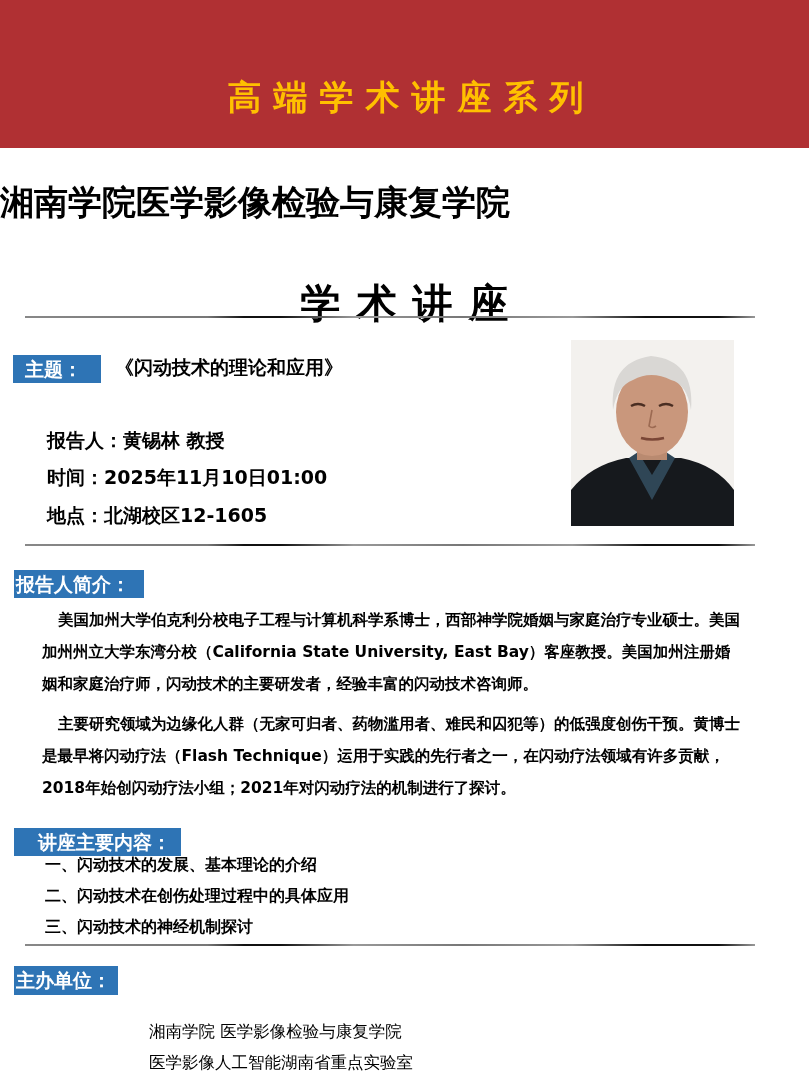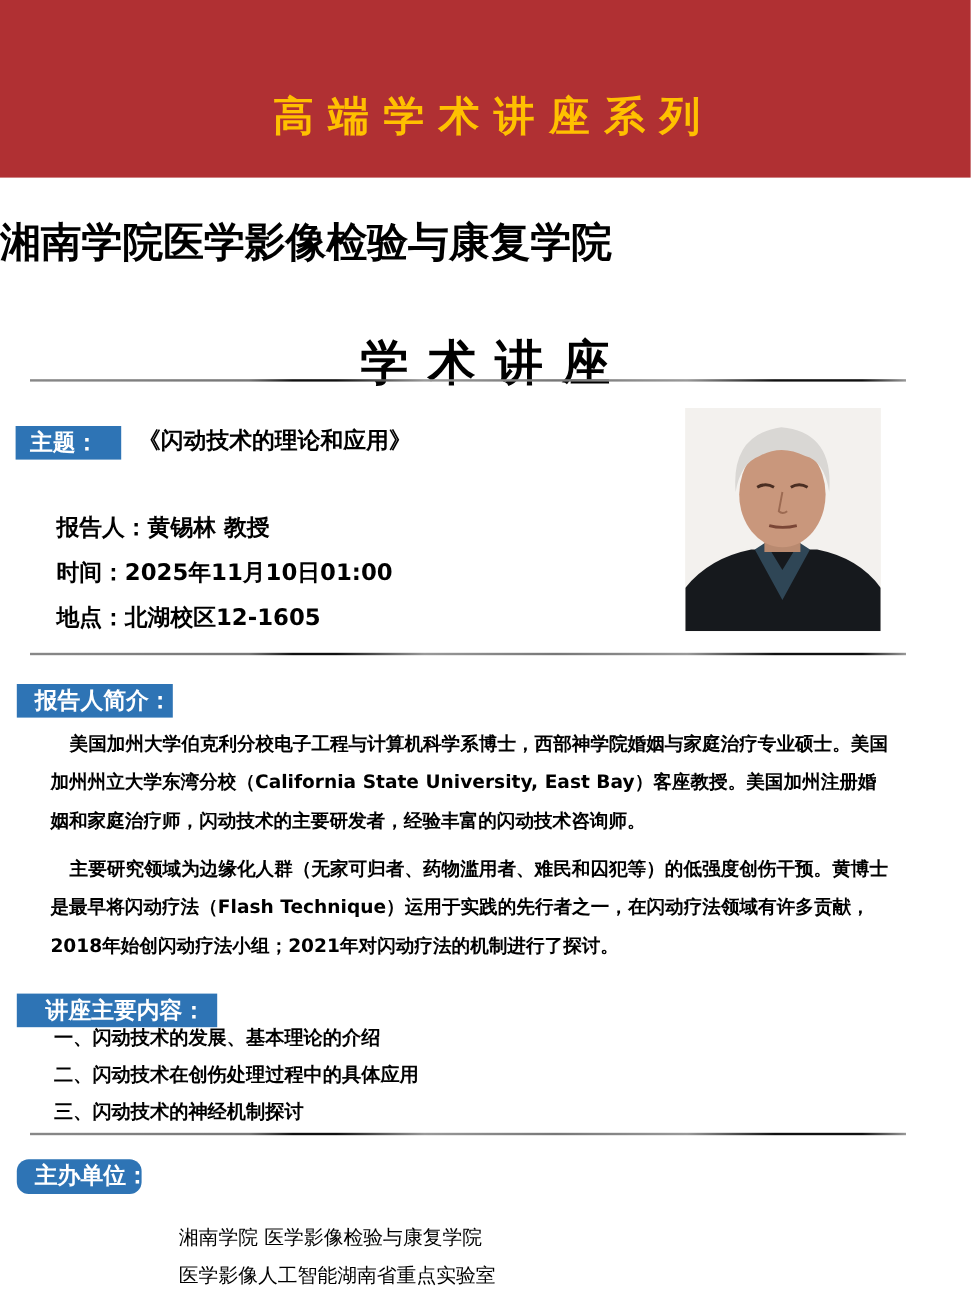--- a/index.html
+++ b/index.html
@@ -23,21 +23,21 @@
       font-size: 40px; font-weight: bold; line-height: 52px; letter-spacing: 16px; padding-left: 16px; margin-top: 28px;
     }
 
     .divider {
       position: absolute; left: 25px; width: 730px; height: 2px;
       background: linear-gradient(to right, #888 0%, #777 25%, #111 30%, #111 35%, #999 45%, #777 60%, #999 75%, #111 85%, #111 95%, #999 100%);
     }
 
     .label-box {
       position: absolute; background: #2E74B5; color: #ffffff; font-weight: bold;
-      font-size: 19px; line-height: 28px; height: 28px; padding-left: 15px; white-space: nowrap;
+      font-size: 19px; line-height: 28px; height: 28px; padding-left: 2px; white-space: nowrap;
     }
 
     .topic-text {
       position: absolute; left: 115px; top: 352px; font-size: 19px; font-weight: bold; line-height: 30px; white-space: nowrap;
     }
 
     .info-line {
       position: absolute; left: 47px; font-size: 19px; font-weight: bold; line-height: 30px; white-space: nowrap;
     }
 
@@ -107,15 +107,15 @@
 <div class="bio-para" style="top:604px;">美国加州大学伯克利分校电子工程与计算机科学系博士，西部神学院婚姻与家庭治疗专业硕士。美国加州州立大学东湾分校（California State University, East Bay）客座教授。美国加州注册婚姻和家庭治疗师，闪动技术的主要研发者，经验丰富的闪动技术咨询师。</div>
 <div class="bio-para" style="top:708px;">主要研究领域为边缘化人群（无家可归者、药物滥用者、难民和囚犯等）的低强度创伤干预。黄博士是最早将闪动疗法（Flash Technique）运用于实践的先行者之一，在闪动疗法领域有许多贡献，2018年始创闪动疗法小组；2021年对闪动疗法的机制进行了探讨。</div>
 
 <div class="label-box" style="left:14px; top:812px; width:167px; padding-left:24px;margin-top:16px;">讲座主要内容：</div>
 <div class="content-item" style="top:850px;">一、闪动技术的发展、基本理论的介绍</div>
 <div class="content-item" style="top:881px;">二、闪动技术在创伤处理过程中的具体应用</div>
 <div class="content-item" style="top:912px;">三、闪动技术的神经机制探讨</div>
 
 <div class="divider" style="top:944px;"></div>
 
-<div class="label-box" style="left:14px; top:966px; width:104px; height:29px; line-height:29px;border-radius:10px;">主办单位：</div>
+<div class="label-box" style="left:14px; top:966px; width:104px; height:29px; line-height:29px;">主办单位：</div>
 <div class="organizer-line" style="top:1017px;">湘南学院 医学影像检验与康复学院</div>
 <div class="organizer-line" style="top:1048px;">医学影像人工智能湖南省重点实验室</div>
 
 </body></html>

